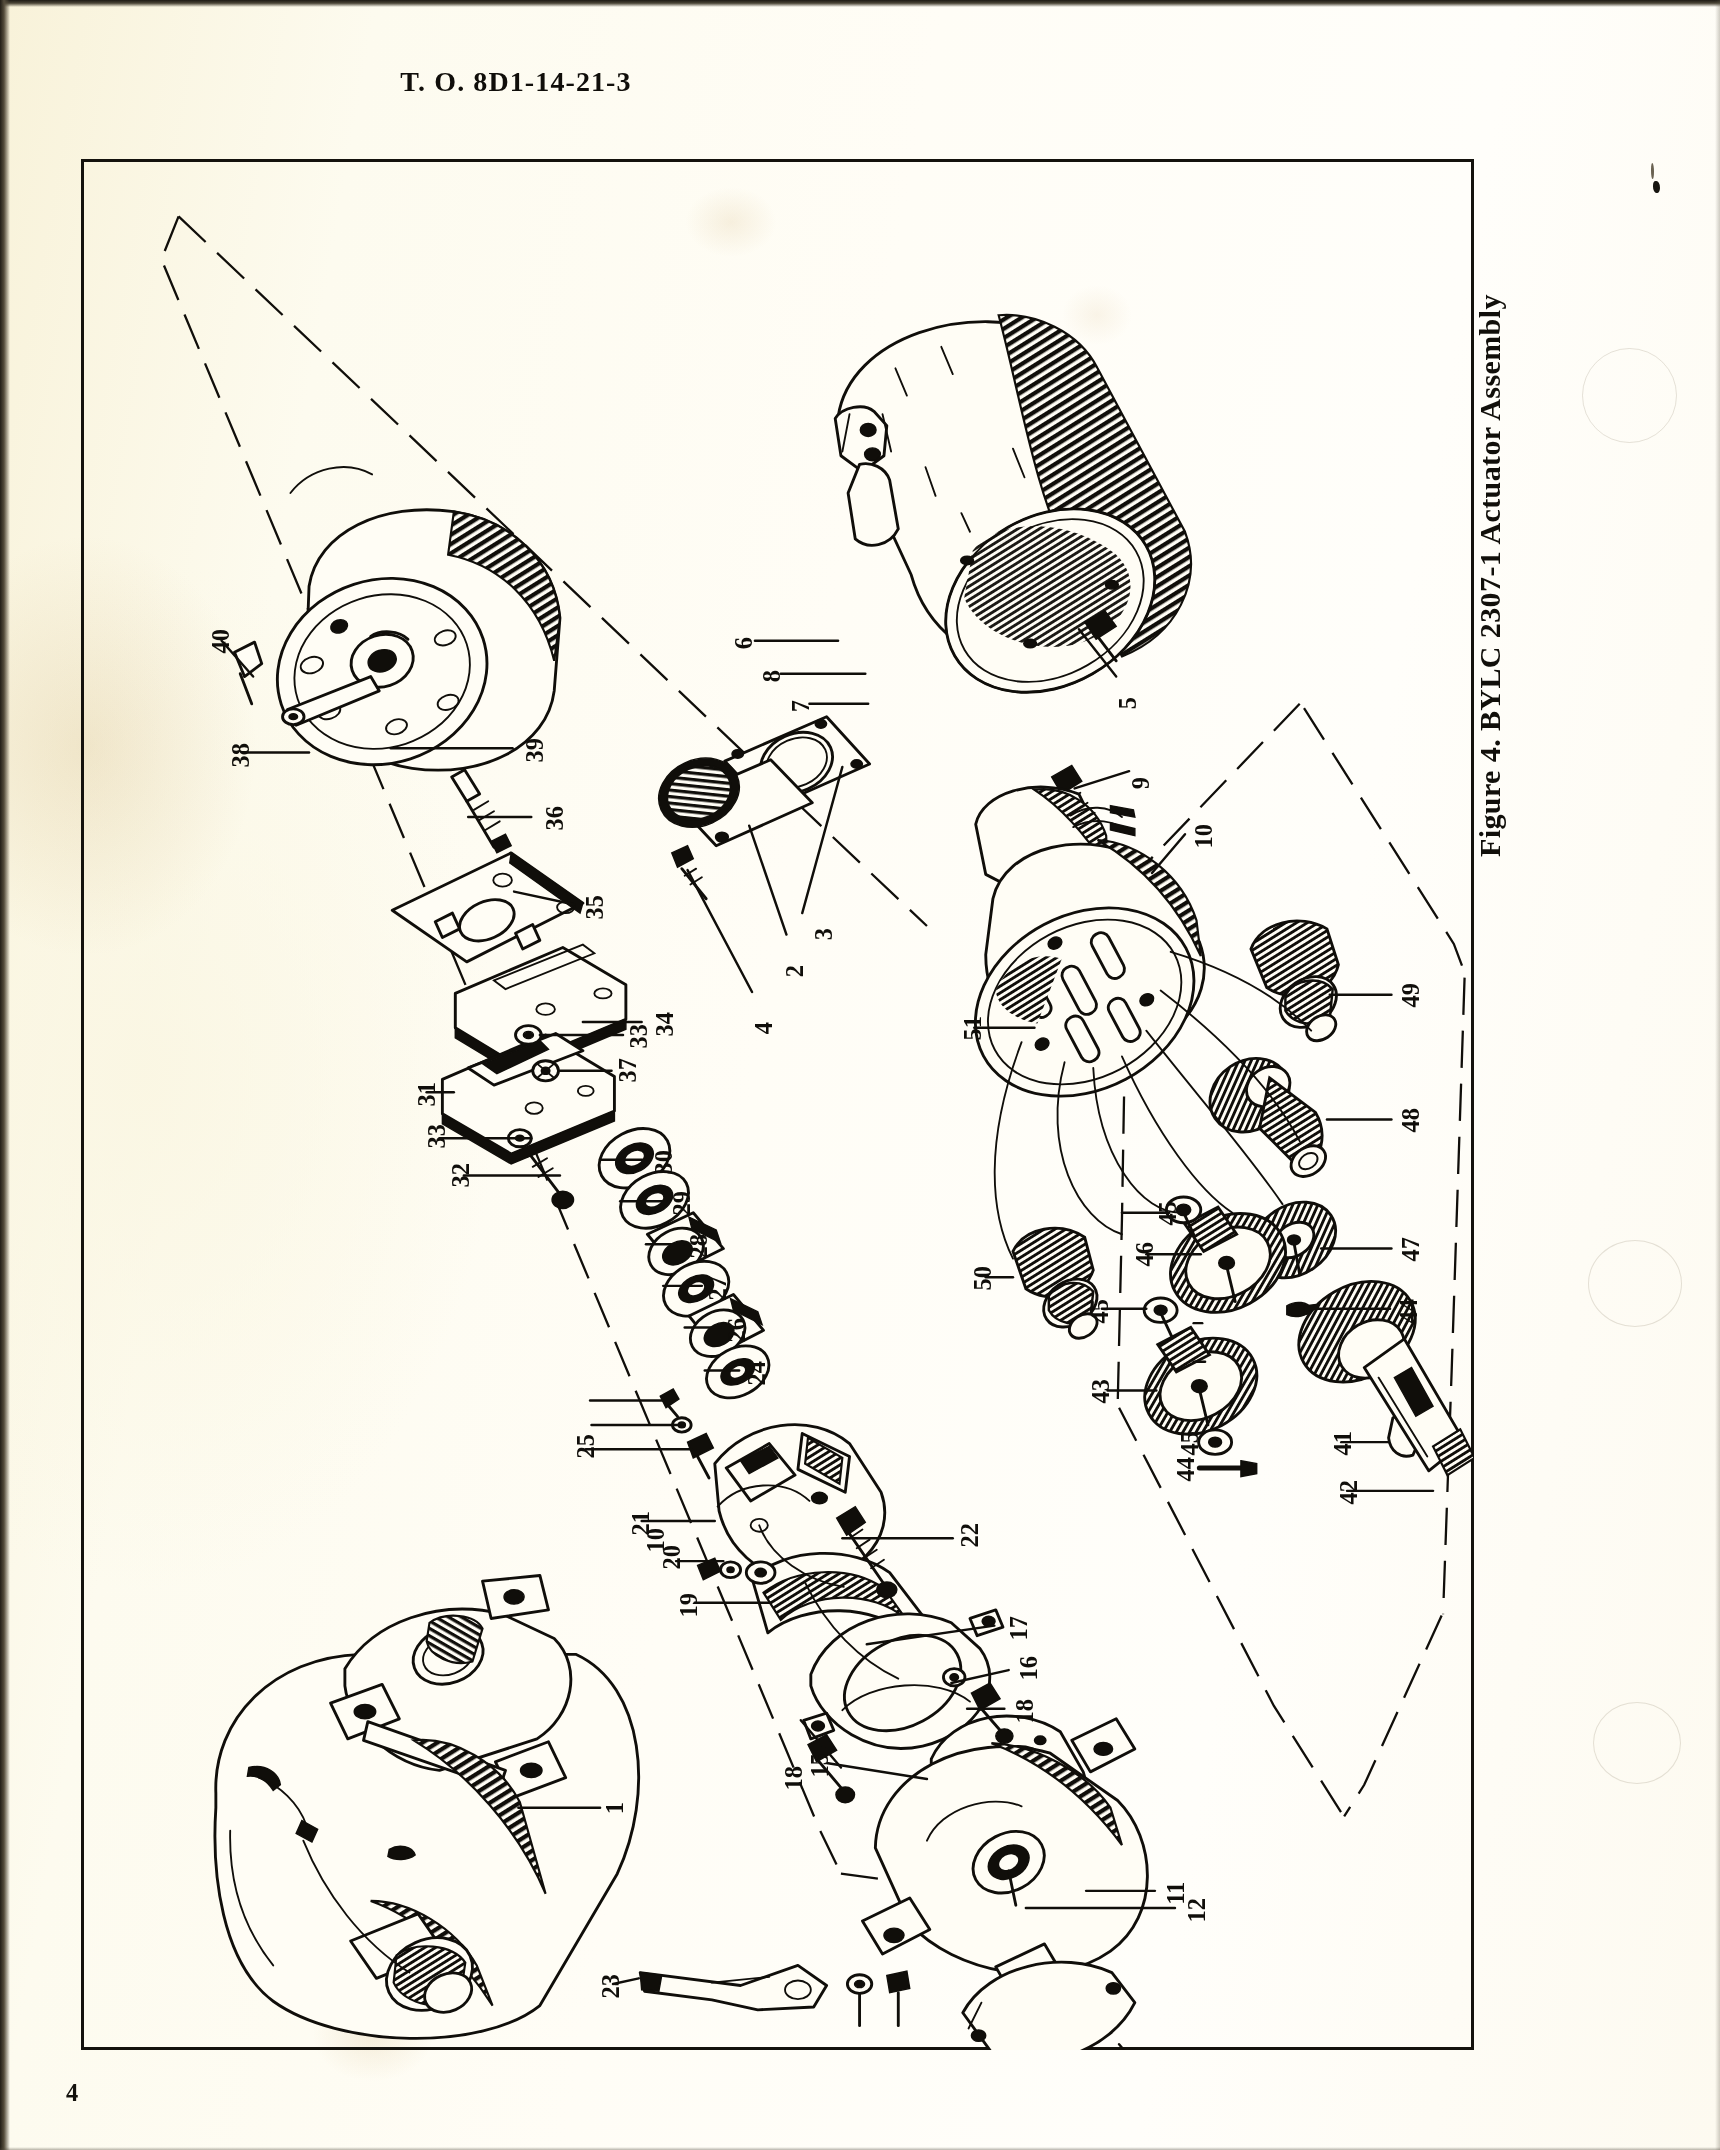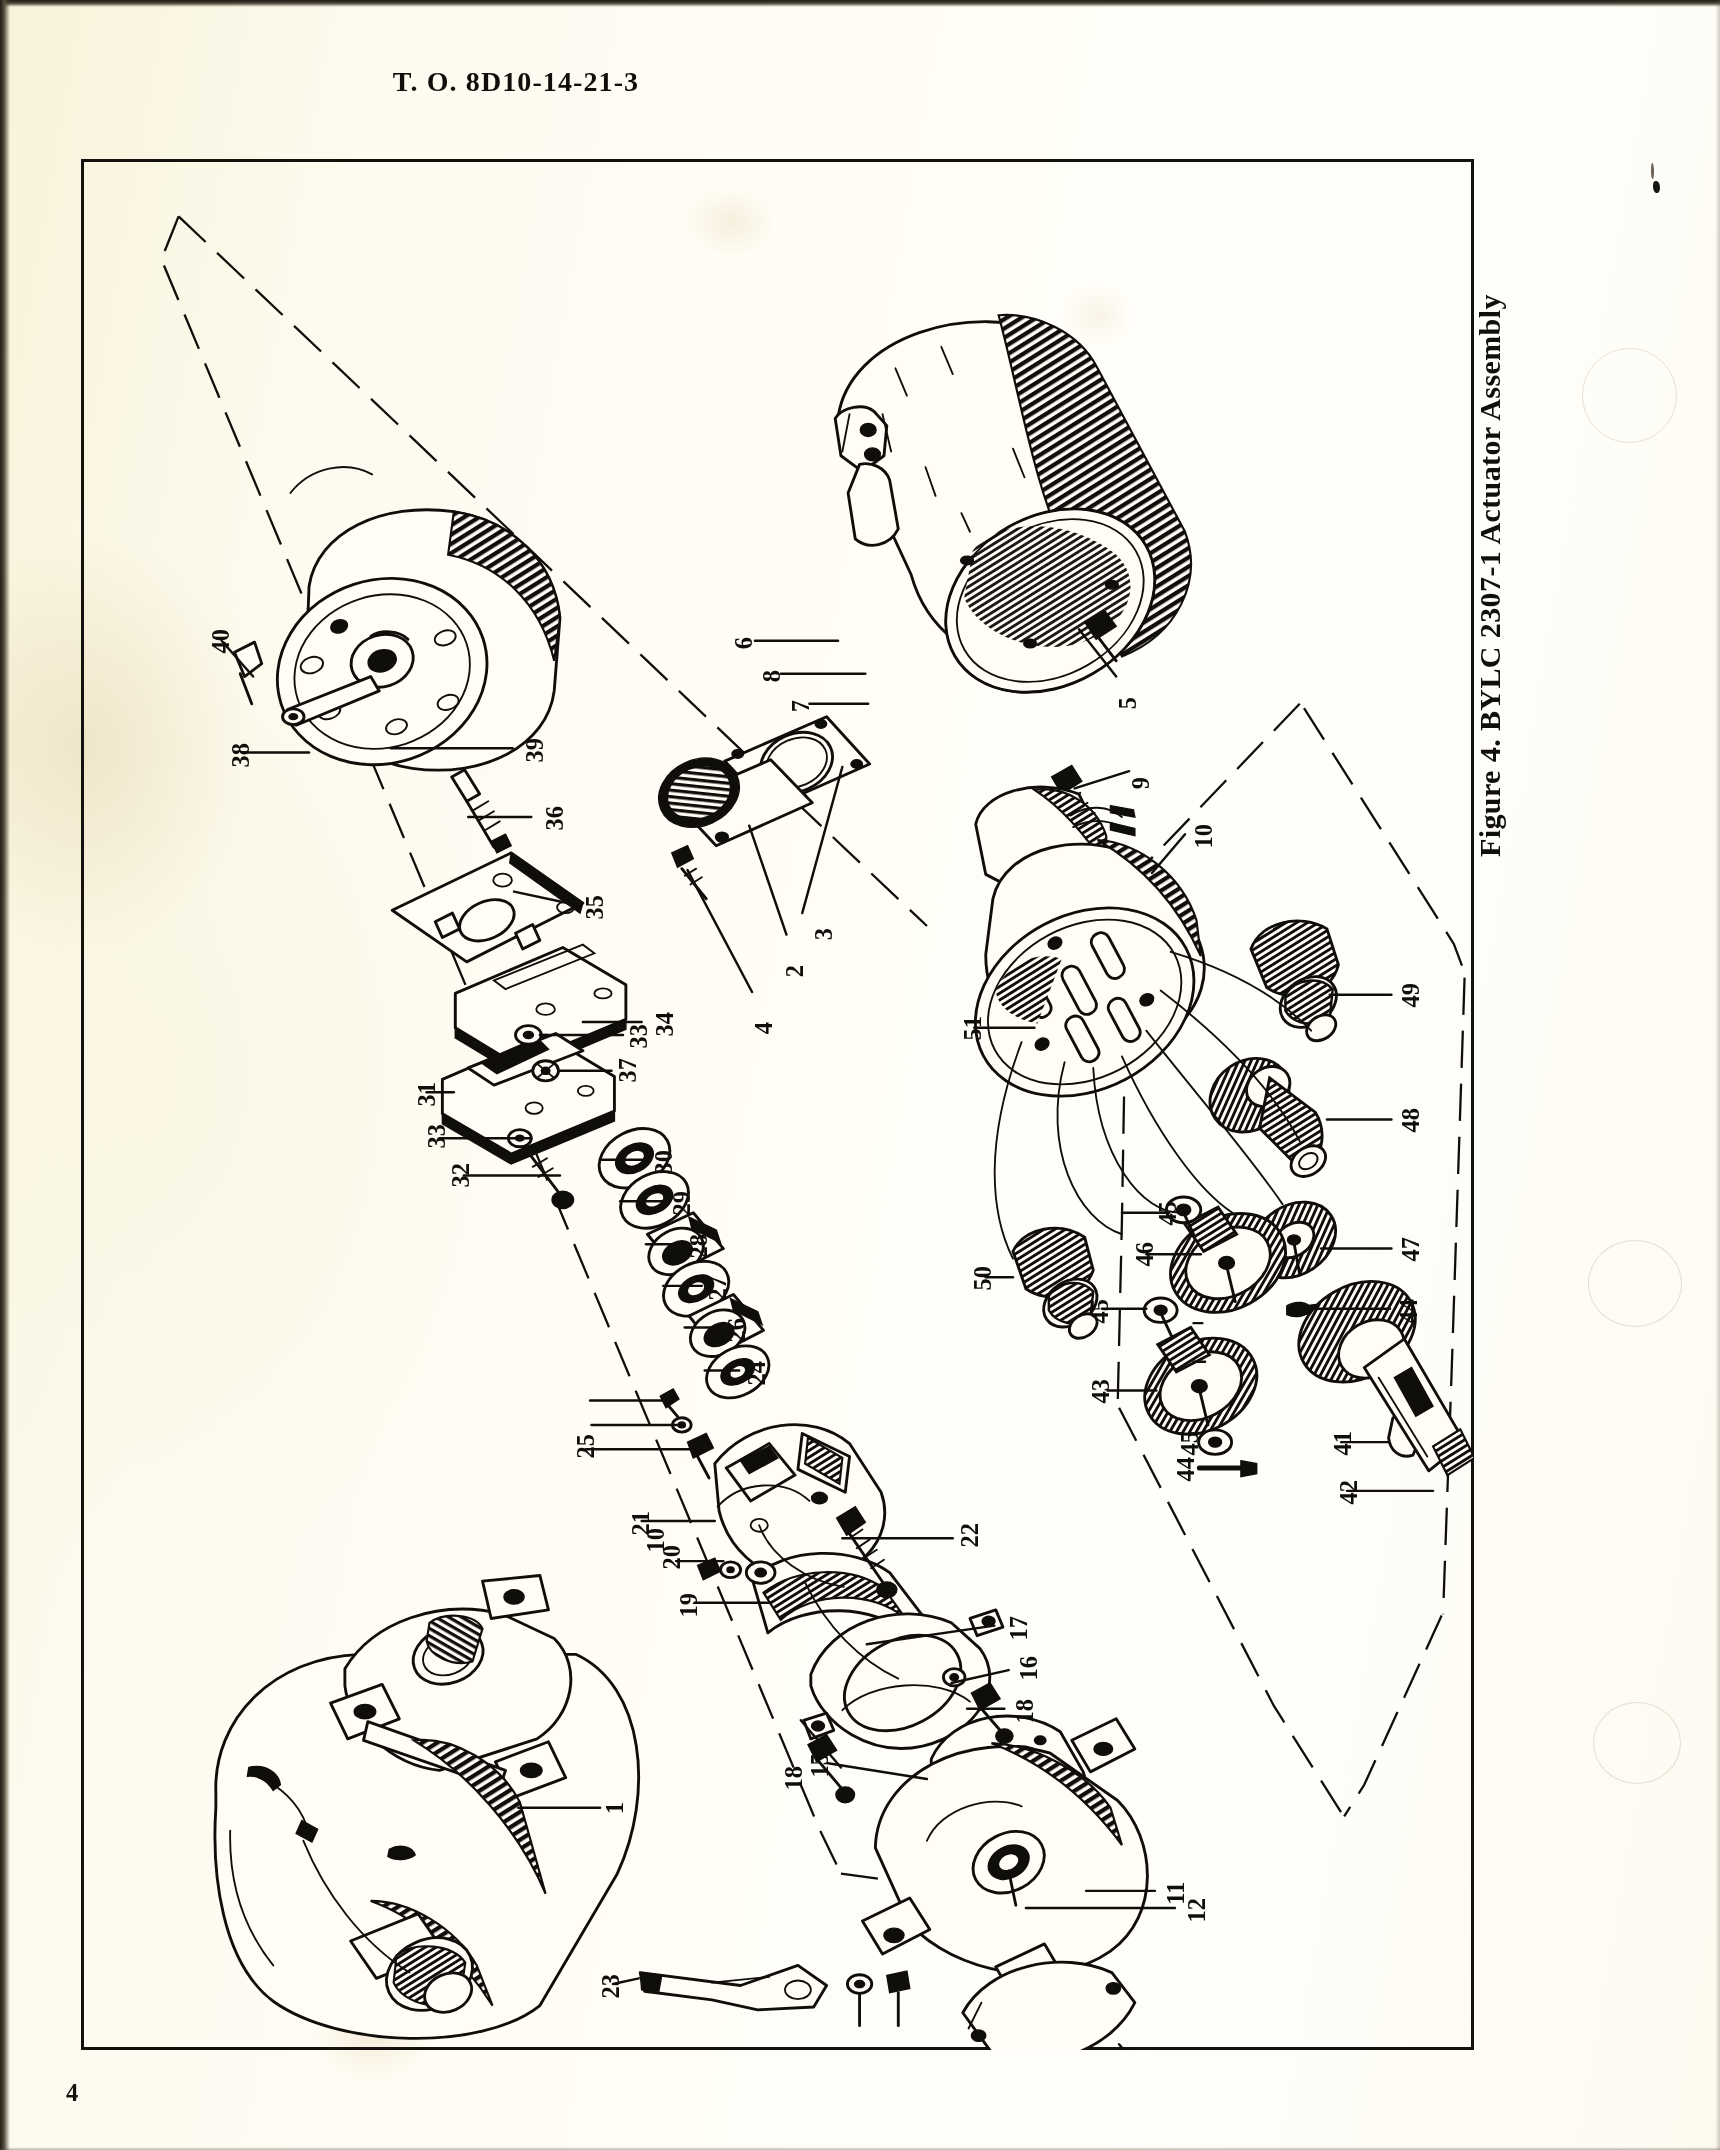--- a/index.html
+++ b/index.html
@@ -85,21 +85,21 @@
 <div id="edge-left"></div>
 <div id="edge-right"></div>
 <div id="edge-bottom"></div>
 
 <div class="ghost-circle" style="left:1582px;top:348px;width:93px;height:93px;"></div>
 <div class="ghost-circle" style="left:1588px;top:1240px;width:92px;height:85px;"></div>
 <div class="ghost-circle" style="left:1593px;top:1702px;width:86px;height:80px;"></div>
 <div class="ink-speck" style="left:1653px;top:181px;width:6.5px;height:12.2px;"></div>
 <div class="ink-speck" style="left:1651px;top:163px;width:2.9px;height:16px;background:#6a6252;"></div>
 
-<div id="running-head">T. O.  8D10-14-21-3</div>
+<div id="running-head">T. O.  8D1-14-21-3</div>
 <div id="folio">4</div>
 
 <div id="figure-frame"></div>
 <div id="figure-caption">Figure 4.  BYLC 2307-1 Actuator Assembly</div>
 
 <div id="diagram">
   <svg width="1393" height="1891" viewBox="0 0 1943 2638">
     <defs>
       <style>
         .ln{fill:none;stroke:#100e0a;stroke-width:4;stroke-linecap:round;stroke-linejoin:round;}

